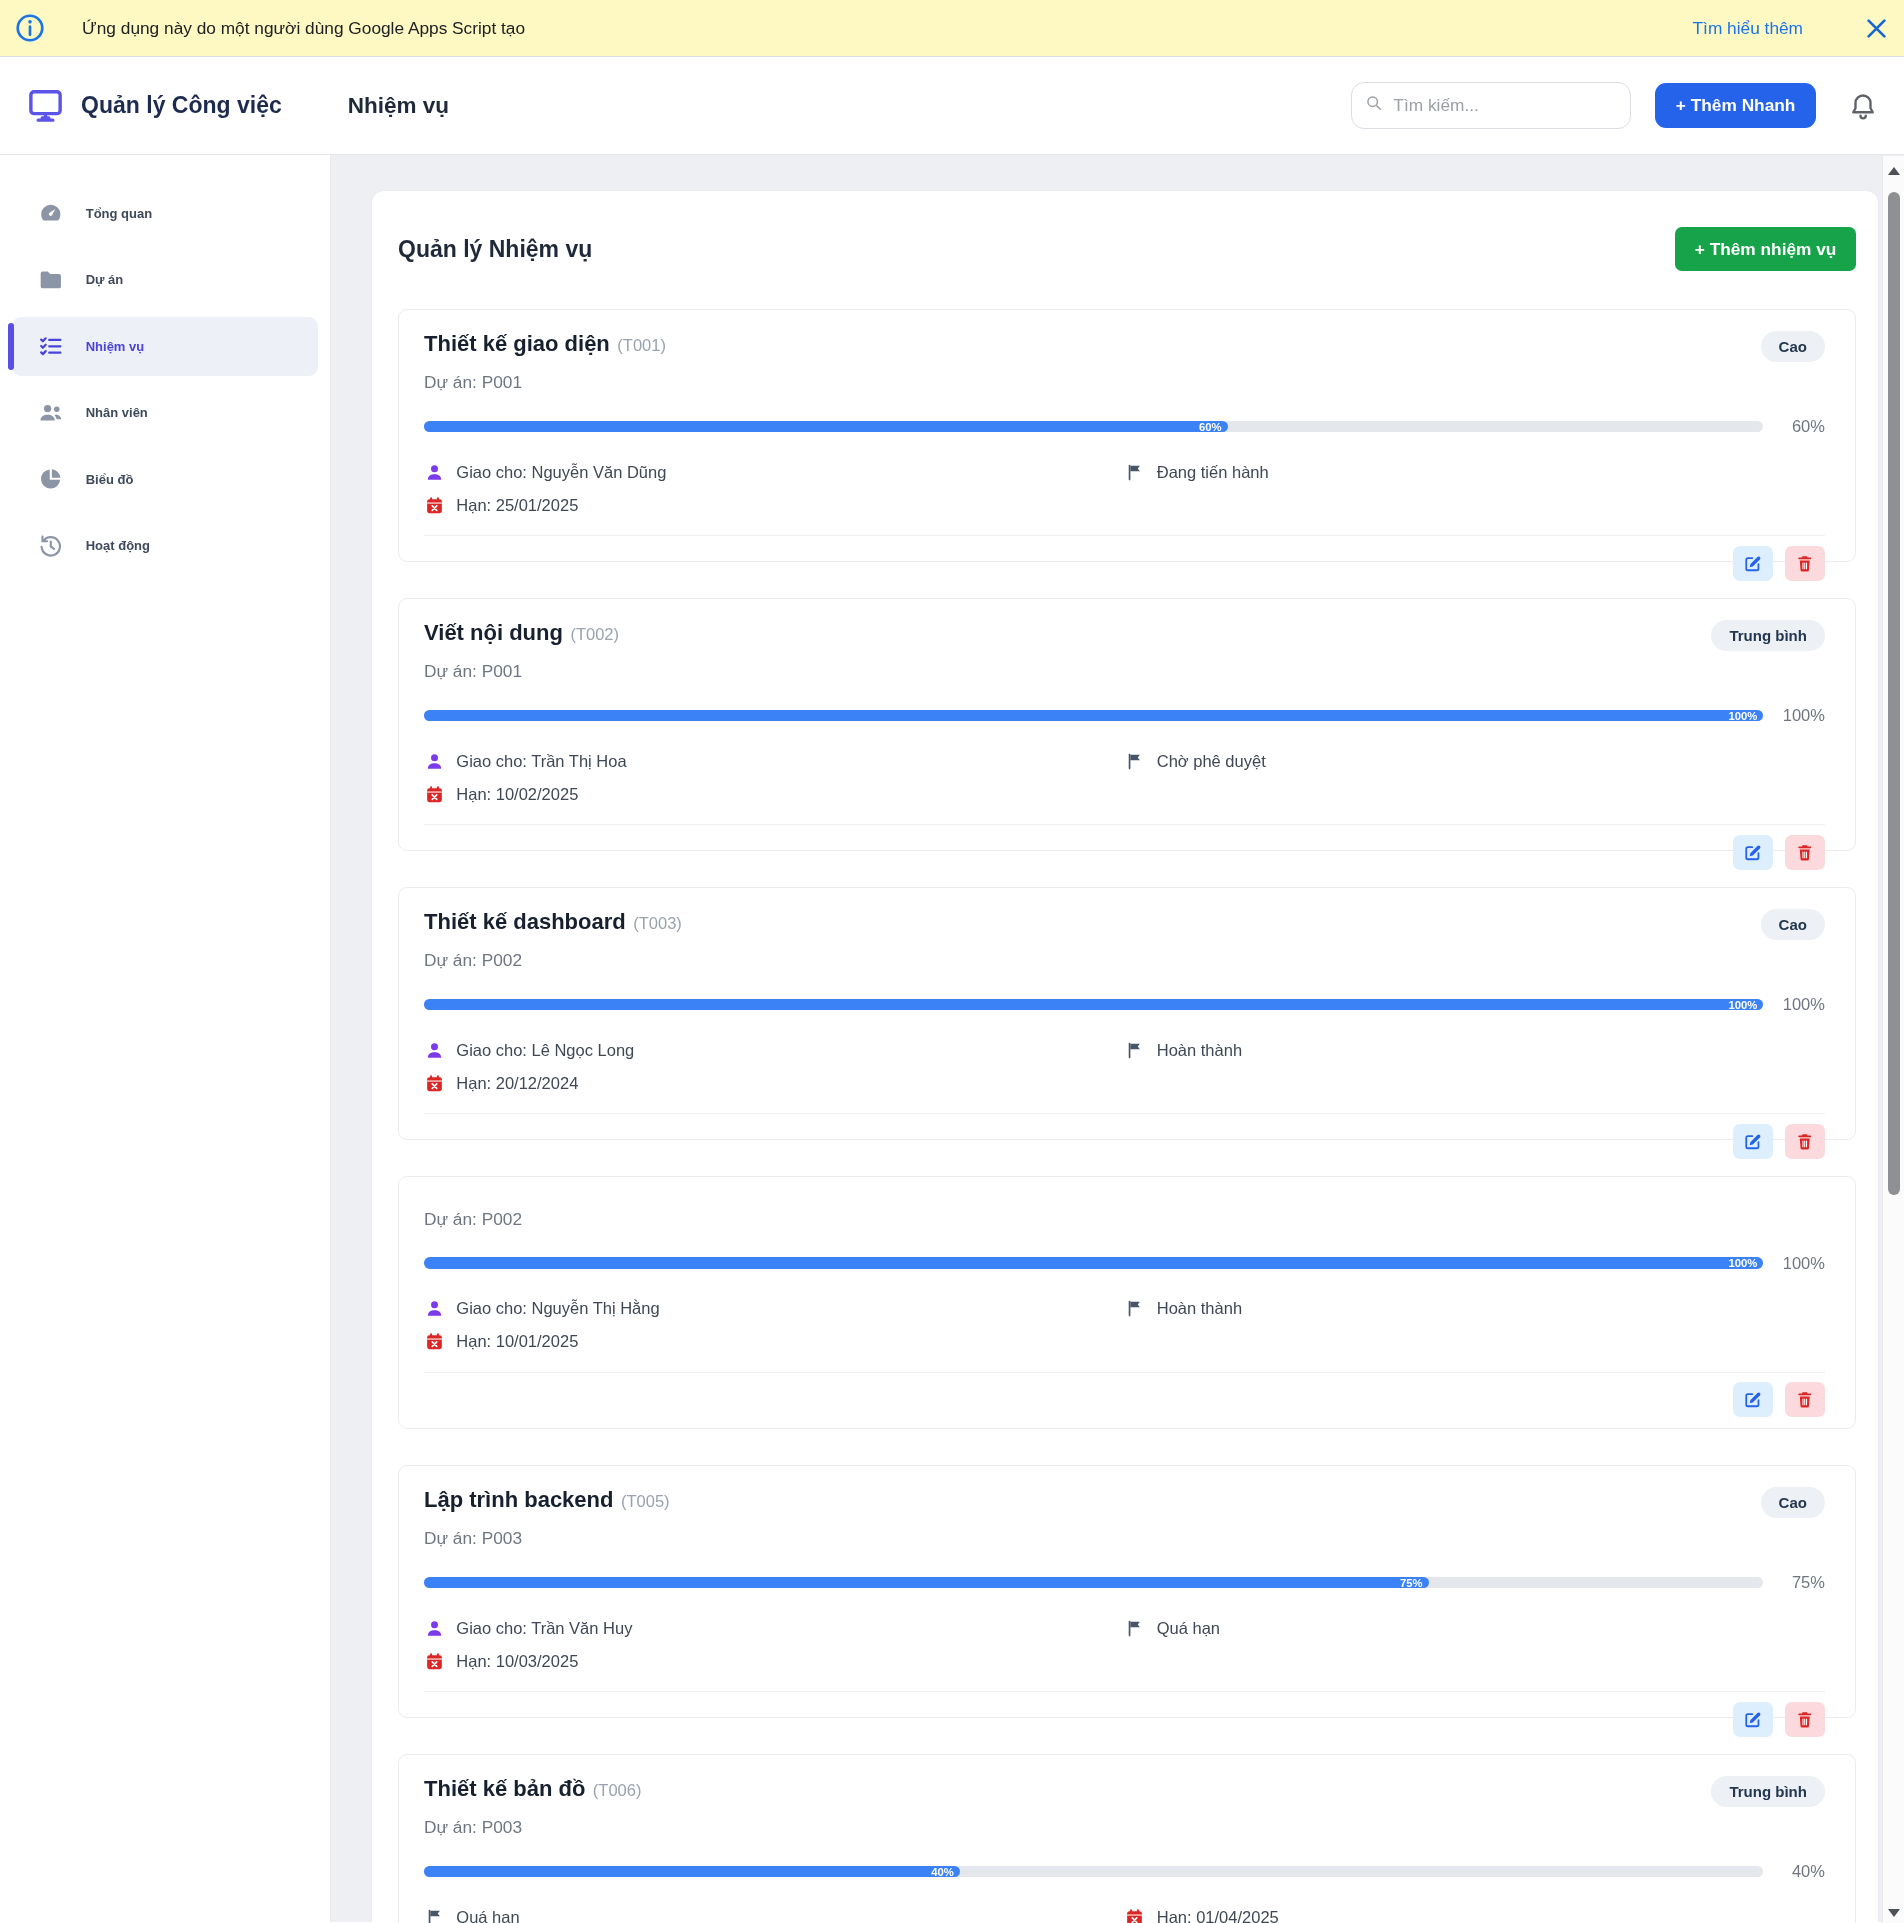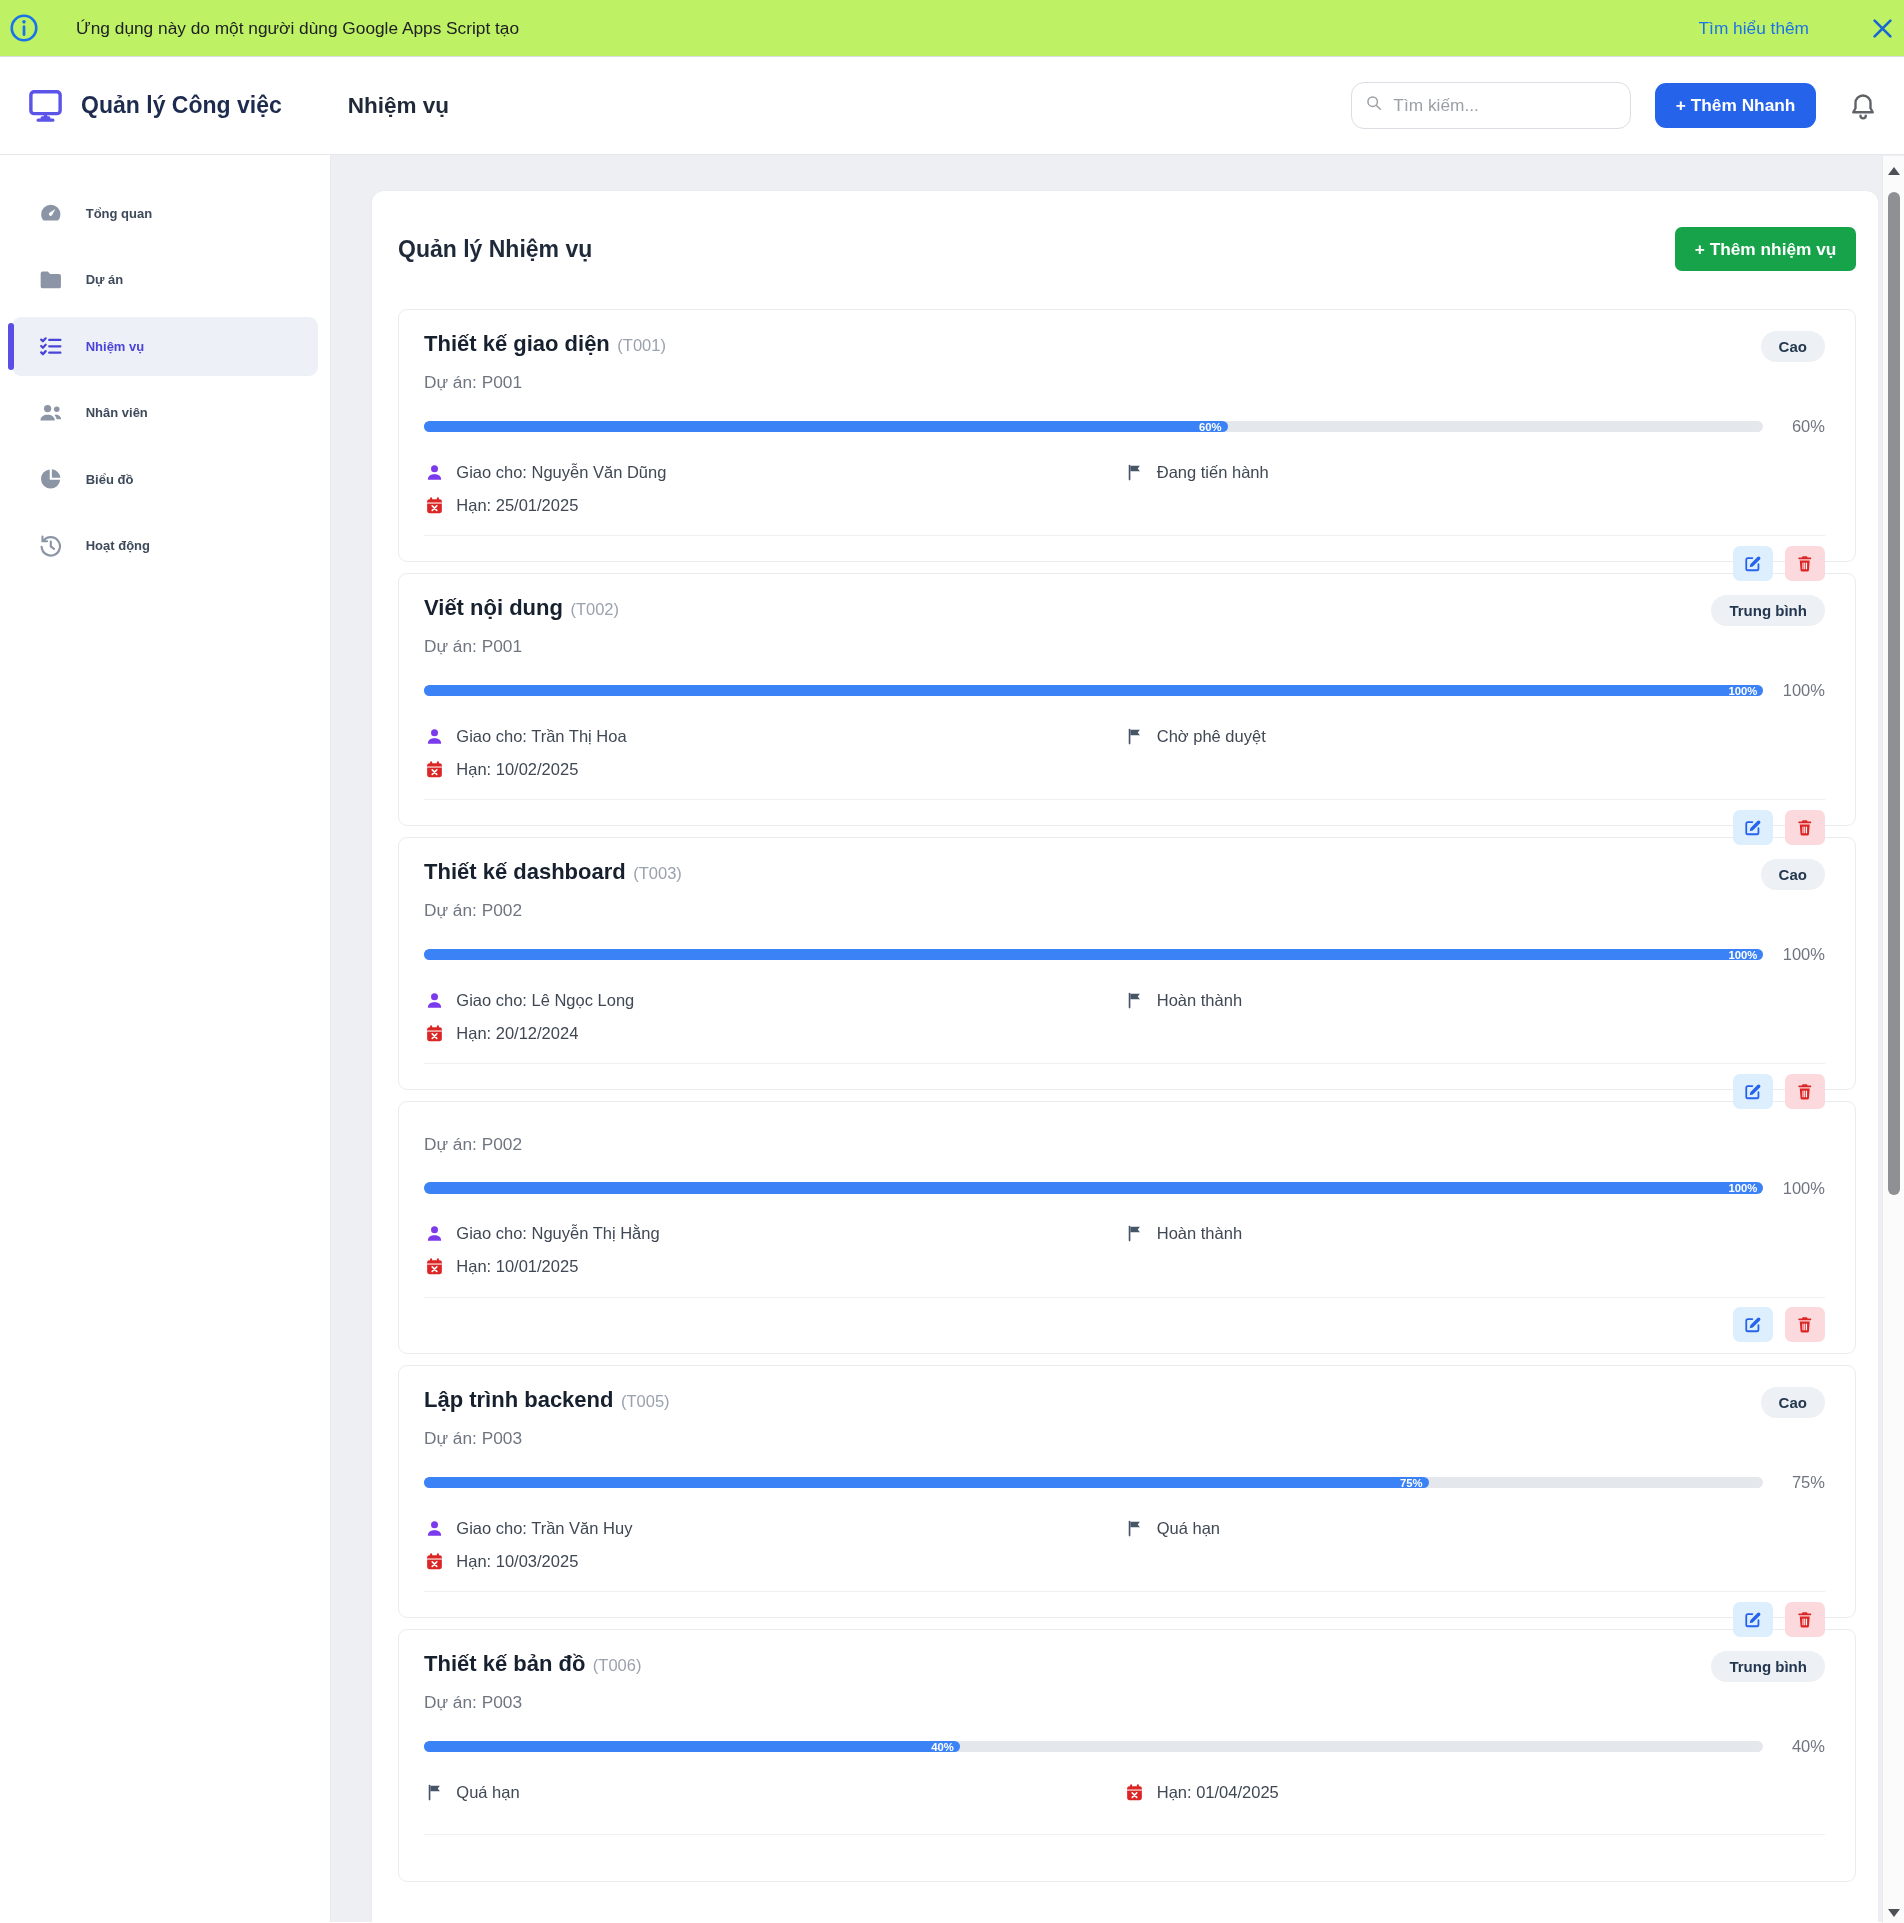--- a/index.html
+++ b/index.html
@@ -5,22 +5,22 @@
   * { margin:0; padding:0; box-sizing:border-box; }
   html,body { width:1904px; height:1924px; }
   body {
     position:relative; overflow:hidden; background:#ffffff;
     font-family:"Liberation Sans", sans-serif; color:#1f2937;
   }
   svg { display:block; }
 
   
   .banner {
-    height:57px; background:#bef264; border-bottom:0.8px solid #d7dce5;
-    display:flex; align-items:center; padding:0 8px;
+    height:57px; background:#fef9c3; border-bottom:0.8px solid #d7dce5;
+    display:flex; align-items:center; padding:0 14px;
   }
   .banner .info { color:#1a73e8; width:32px; height:32px; }
   .banner-text { margin-left:36px; font-size:17.3px; color:#202124; }
   .banner-spacer { flex:1; }
   .banner-link { color:#1a73e8; font-size:17.3px; cursor:pointer; margin-right:60px; }
   .banner-close { color:#1967d2; width:27px; height:27px; cursor:pointer; }
 
   
   .app-header {
     height:98px; background:#fff; border-bottom:0.8px solid #e5e7eb;
@@ -74,21 +74,21 @@
   .panel-head { display:flex; align-items:center; justify-content:space-between; margin-bottom:38px; }
   .panel-title { font-size:23px; font-weight:700; color:#1e2a3a; }
   .add-task {
     height:44px; padding:0 19.5px; border:none; border-radius:6.8px; background:#16a34a;
     color:#fff; font-size:17.3px; font-weight:700; cursor:pointer;
     font-family:"Liberation Sans", sans-serif;
   }
 
   
   .card {
-    border:1.5px solid #e9ecef; border-radius:9px; margin-bottom:11px;
+    border:1.5px solid #e9ecef; border-radius:9px; margin-bottom:36px;
     padding:21px 30px 10.5px 25px; height:253px;
   }
   .card-top { display:flex; align-items:flex-start; justify-content:space-between; }
   .card-title { font-size:22px; font-weight:700; color:#17202e; }
   .card-code { font-size:16.5px; font-weight:400; color:#9aa2ad; margin-left:7.5px; }
   .badge {
     background:#edf0f4; color:#243750; font-size:15px; font-weight:600;
     border-radius:751px; padding:6.8px 18px; white-space:nowrap;
   }
   .project { margin-top:10.5px; font-size:17.3px; color:#6f7681; }

